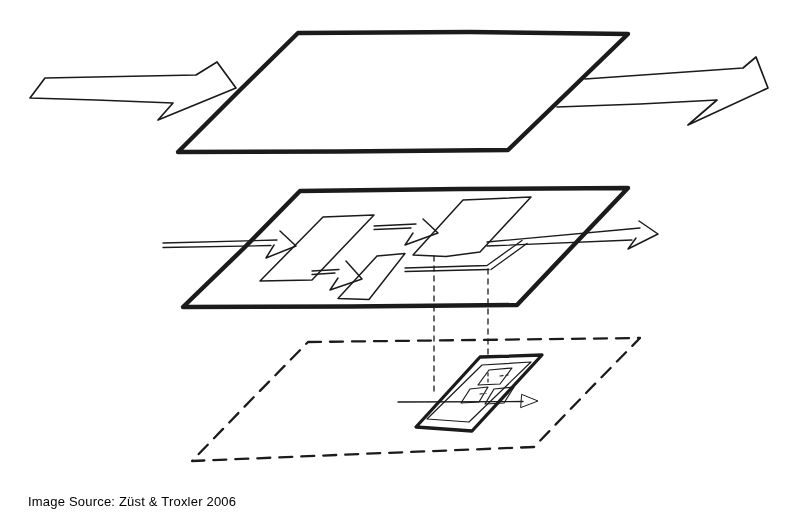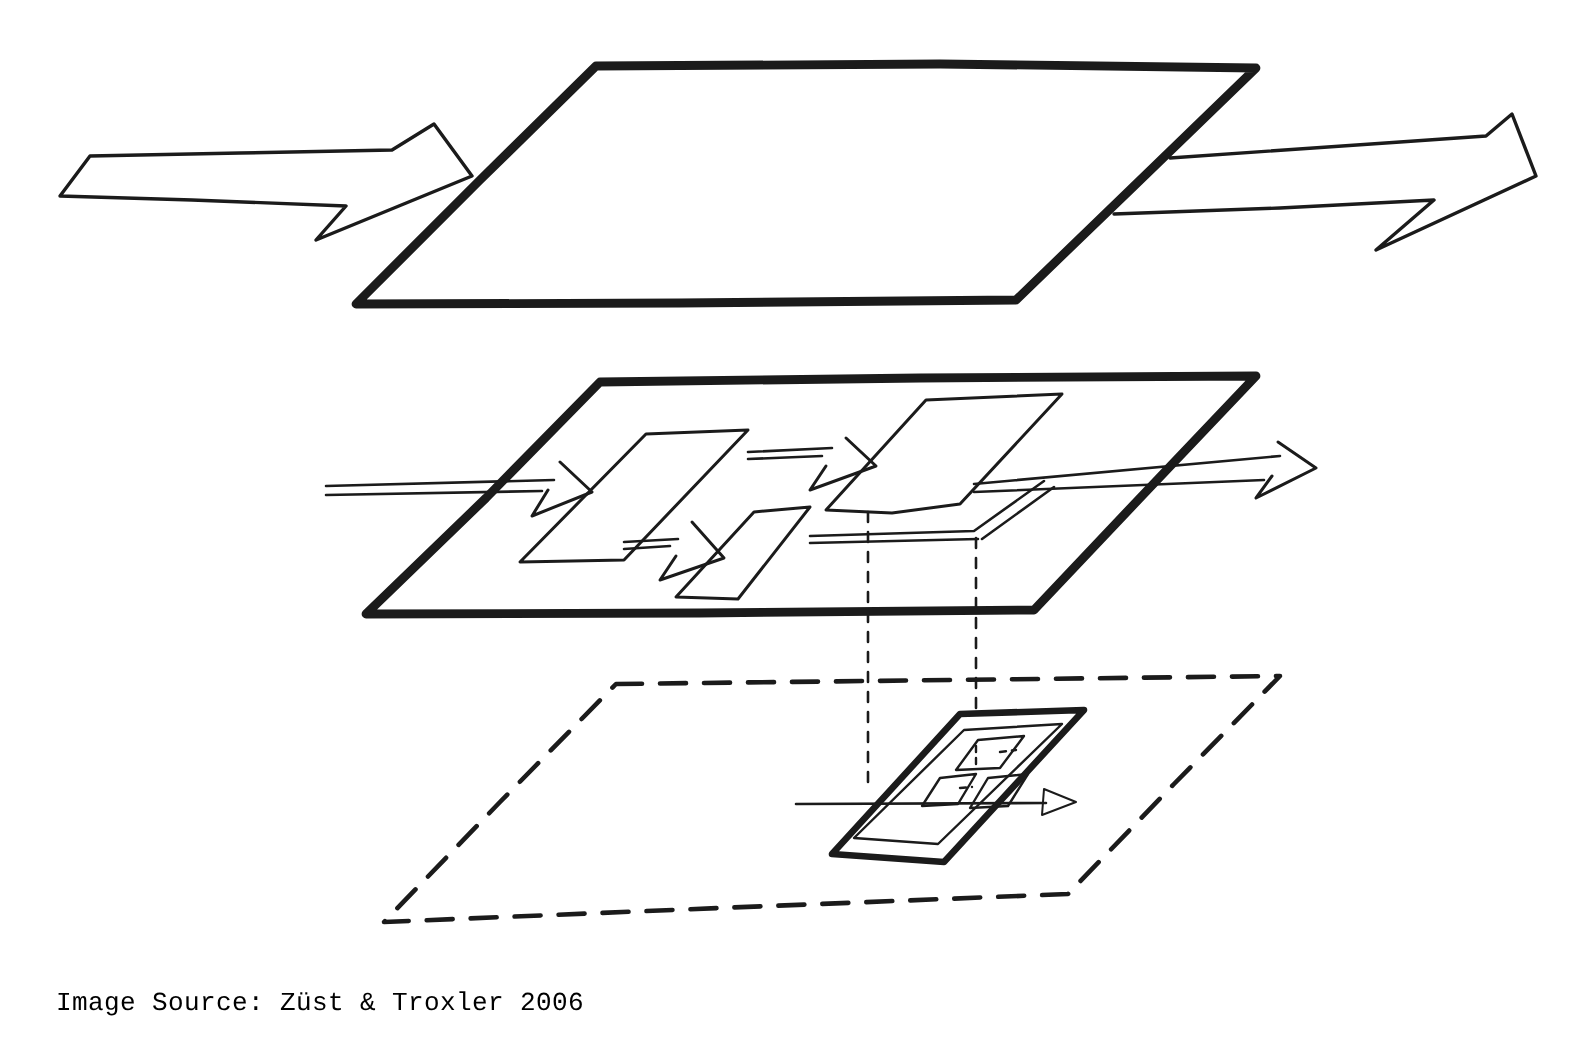--- a/index.html
+++ b/index.html
@@ -1,21 +1,21 @@
 <!DOCTYPE html>
 <html style="--bg: #ffffff; --ink: #1b1b1b; --text: #000000;"><head>
 <meta charset="utf-8">
 <style>
   :root { --bg:#ffffff; --ink:#1b1b1b; --text:#000000; }
   * { margin:0; padding:0; box-sizing:border-box; }
   html,body { background:var(--bg); }
   .stage {
     position:relative; width:785px; height:521px;
     background:var(--bg); overflow:hidden;
-    font-family:Liberation Mono, monospace;
+    font-family:Liberation Sans, sans-serif;
     padding-left:47px;
   }
   svg.sketch { position:absolute; left:0; top:0; display:block; }
   svg.sketch path, svg.sketch line {
     stroke:var(--ink); fill:none;
     stroke-linecap:round; stroke-linejoin:round;
   }
   .w-plane   { stroke-width:4.4; }
   .w-box     { stroke-width:3.3; }
   .w-dashed  { stroke-width:2.3; stroke-dasharray:13 9; }

